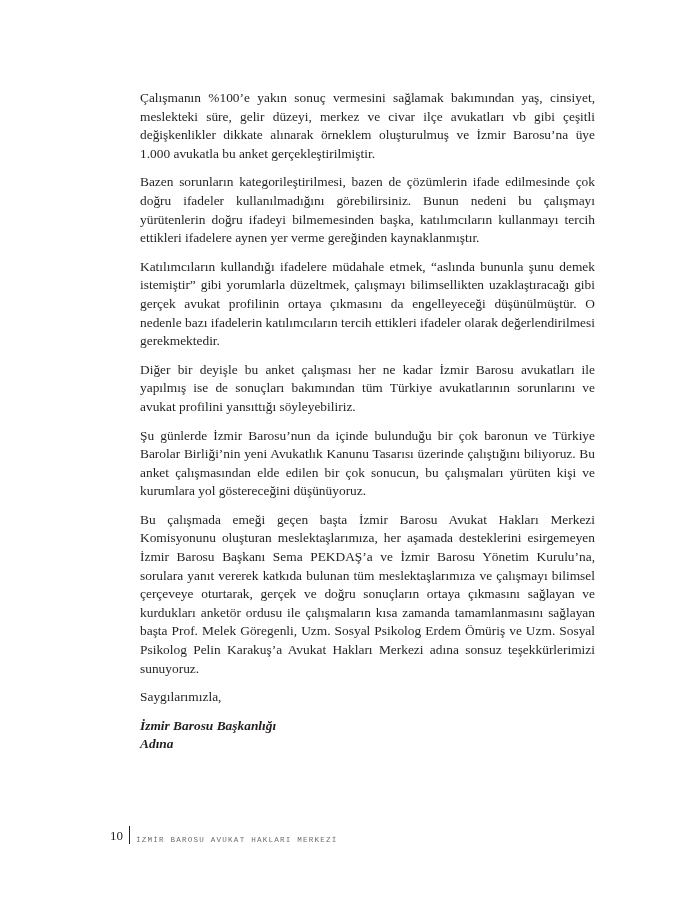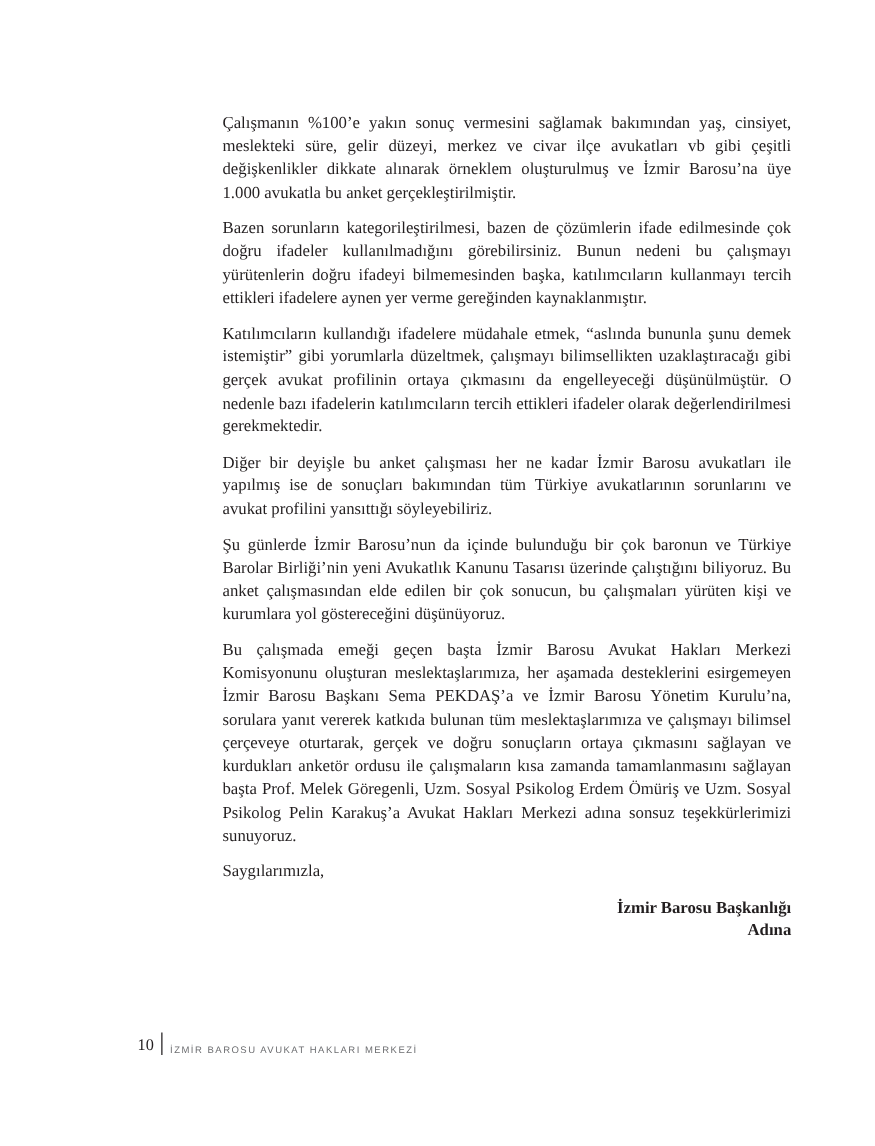--- a/index.html
+++ b/index.html
@@ -22,40 +22,39 @@
       width: 700px;
       height: 917px;
     }
     .content {
       position: absolute;
       left: 140px;
       top: 89px;
       width: 455px;
       font-size: 13.4px;
       line-height: 18.6px;
-      margin-left: 38px;
     }
     .para {
       margin: 0 0 10px 0;
       text-align: justify;
       hyphens: manual;
     }
     .closing {
       margin: 0 0 10px 0;
     }
     .signature {
       margin: 0;
     }
     .sig-line {
       display: block;
       font-weight: bold;
       line-height: 18.4px;
     }
     .sig-italic {
-      text-align: right;
+      font-style: italic;
     }
     .footer {
       position: absolute;
       left: 110px;
       top: 824px;
       height: 20px;
       display: flex;
       align-items: flex-end;
     }
     .page-number {
@@ -63,21 +62,21 @@
       color: #231f20;
       padding-right: 6px;
     }
     .footer-divider {
       width: 1px;
       height: 18px;
       background: #231f20;
       margin-right: 6px;
     }
     .footer-title {
-      font-family: Liberation Sans, sans-serif;
+      font-family: Liberation Mono, monospace;
       font-size: 7.6px;
       letter-spacing: 1.2px;
       color: #6d6e71;
       text-transform: uppercase;
     }
   </style>
 </head>
 <body>
 
 <div class="page">

